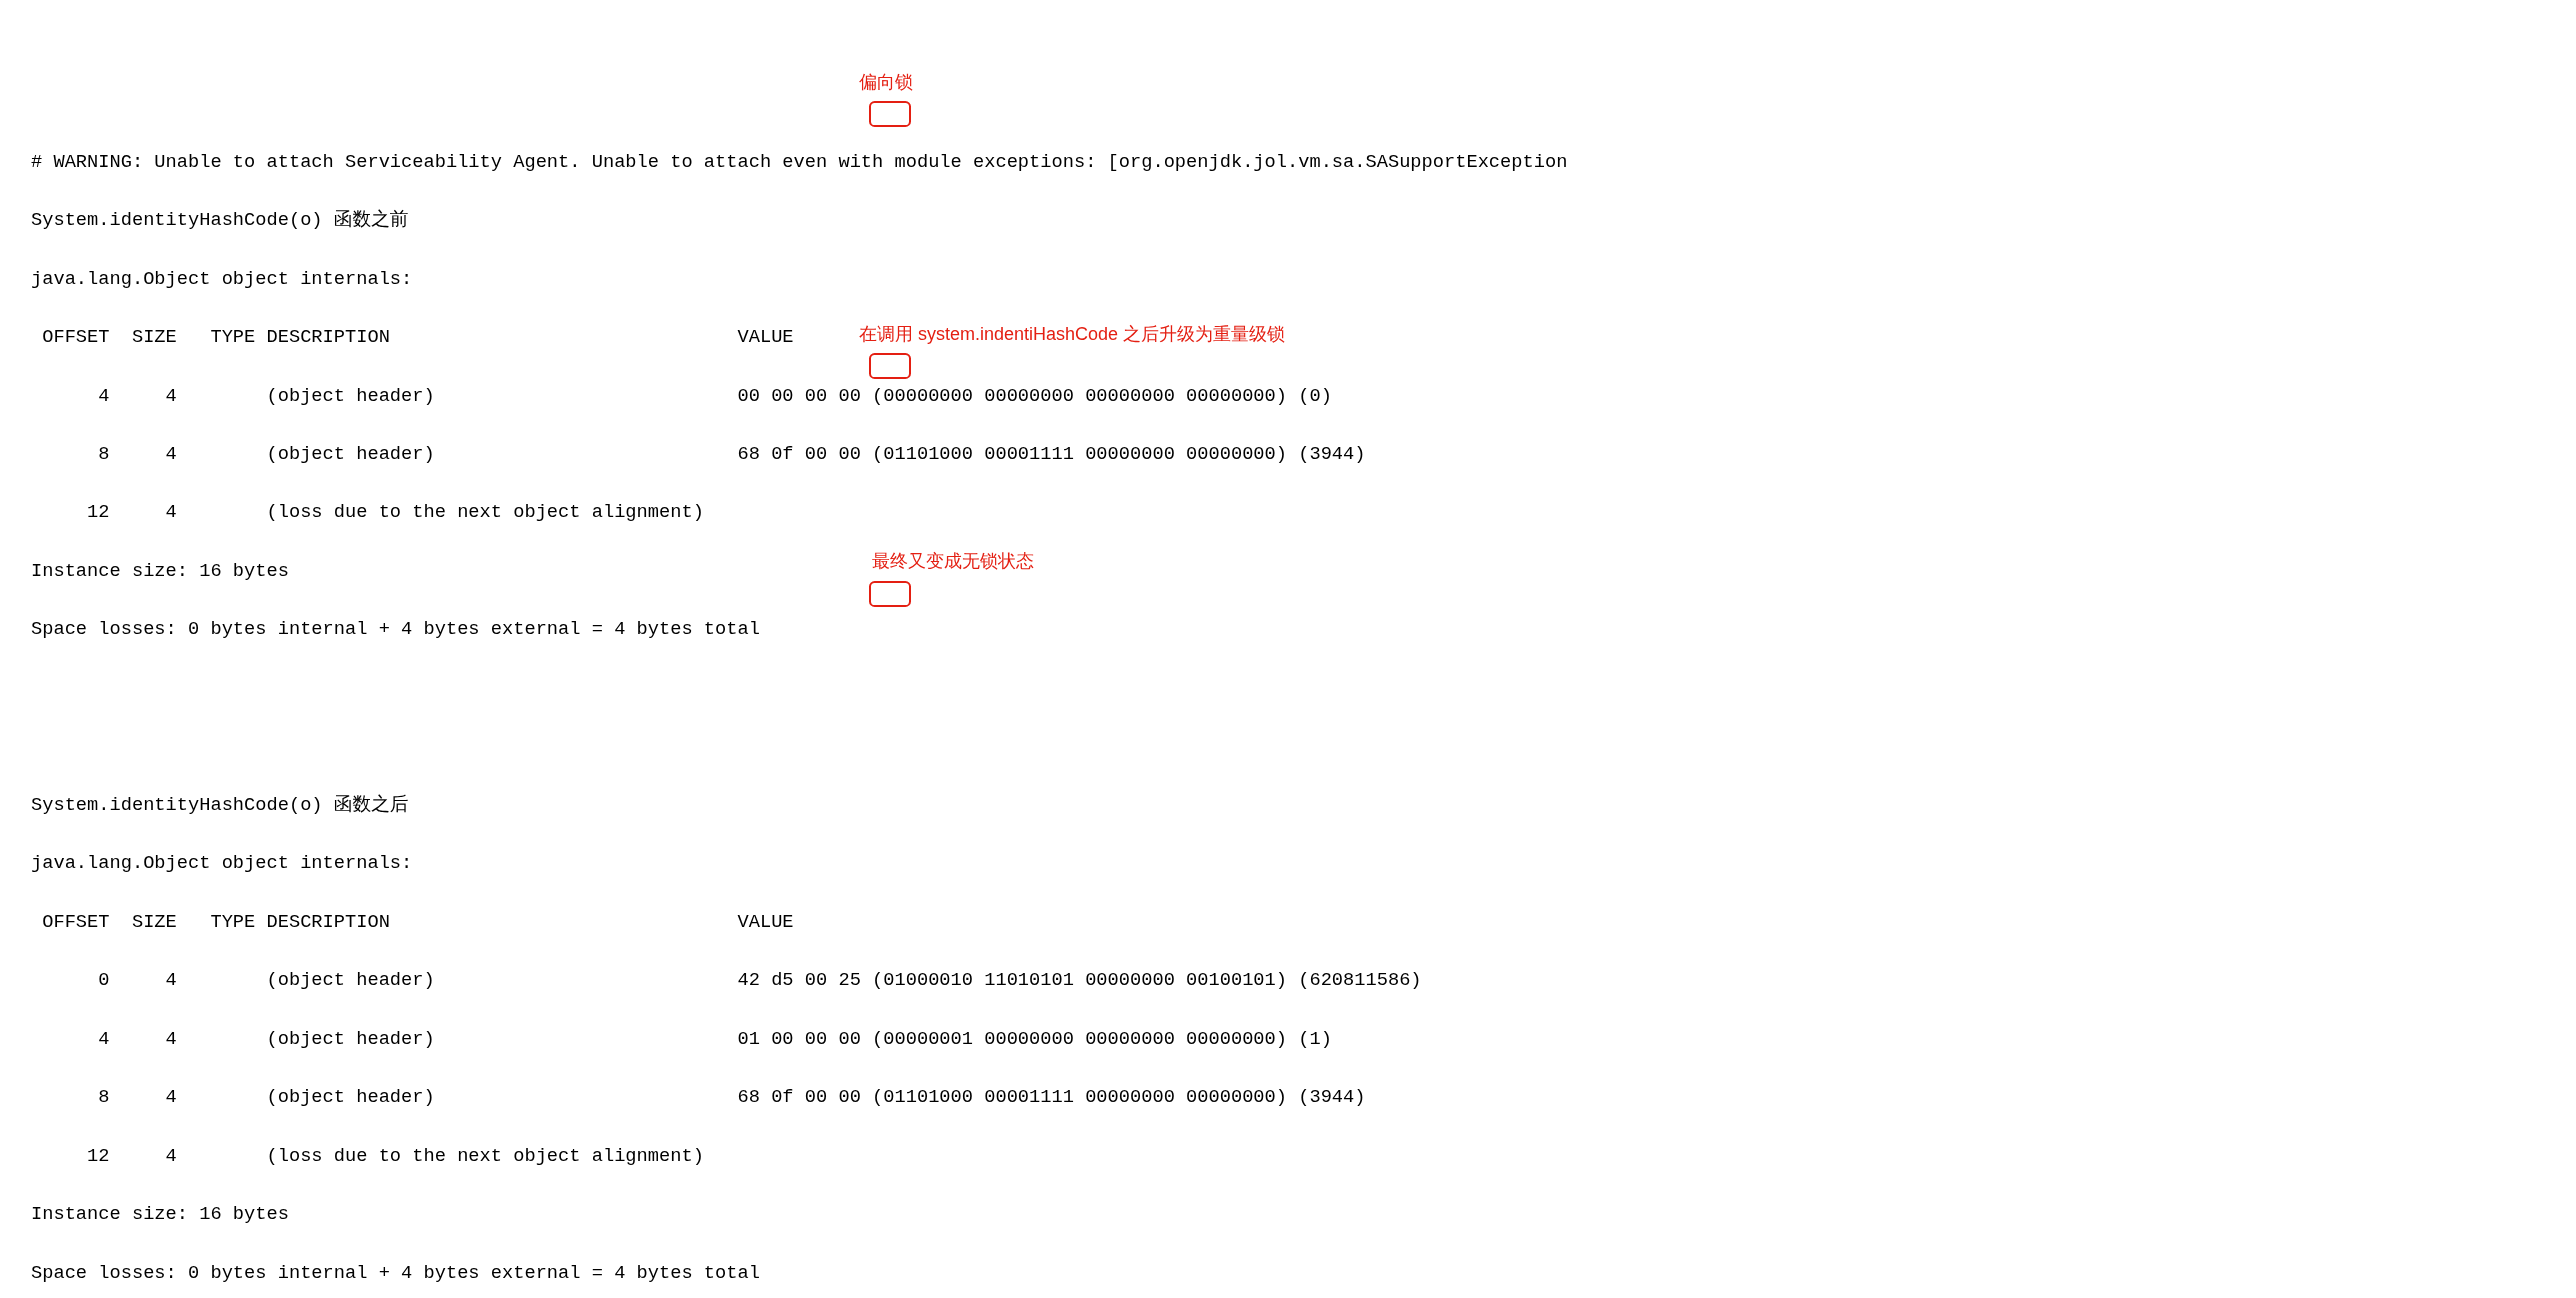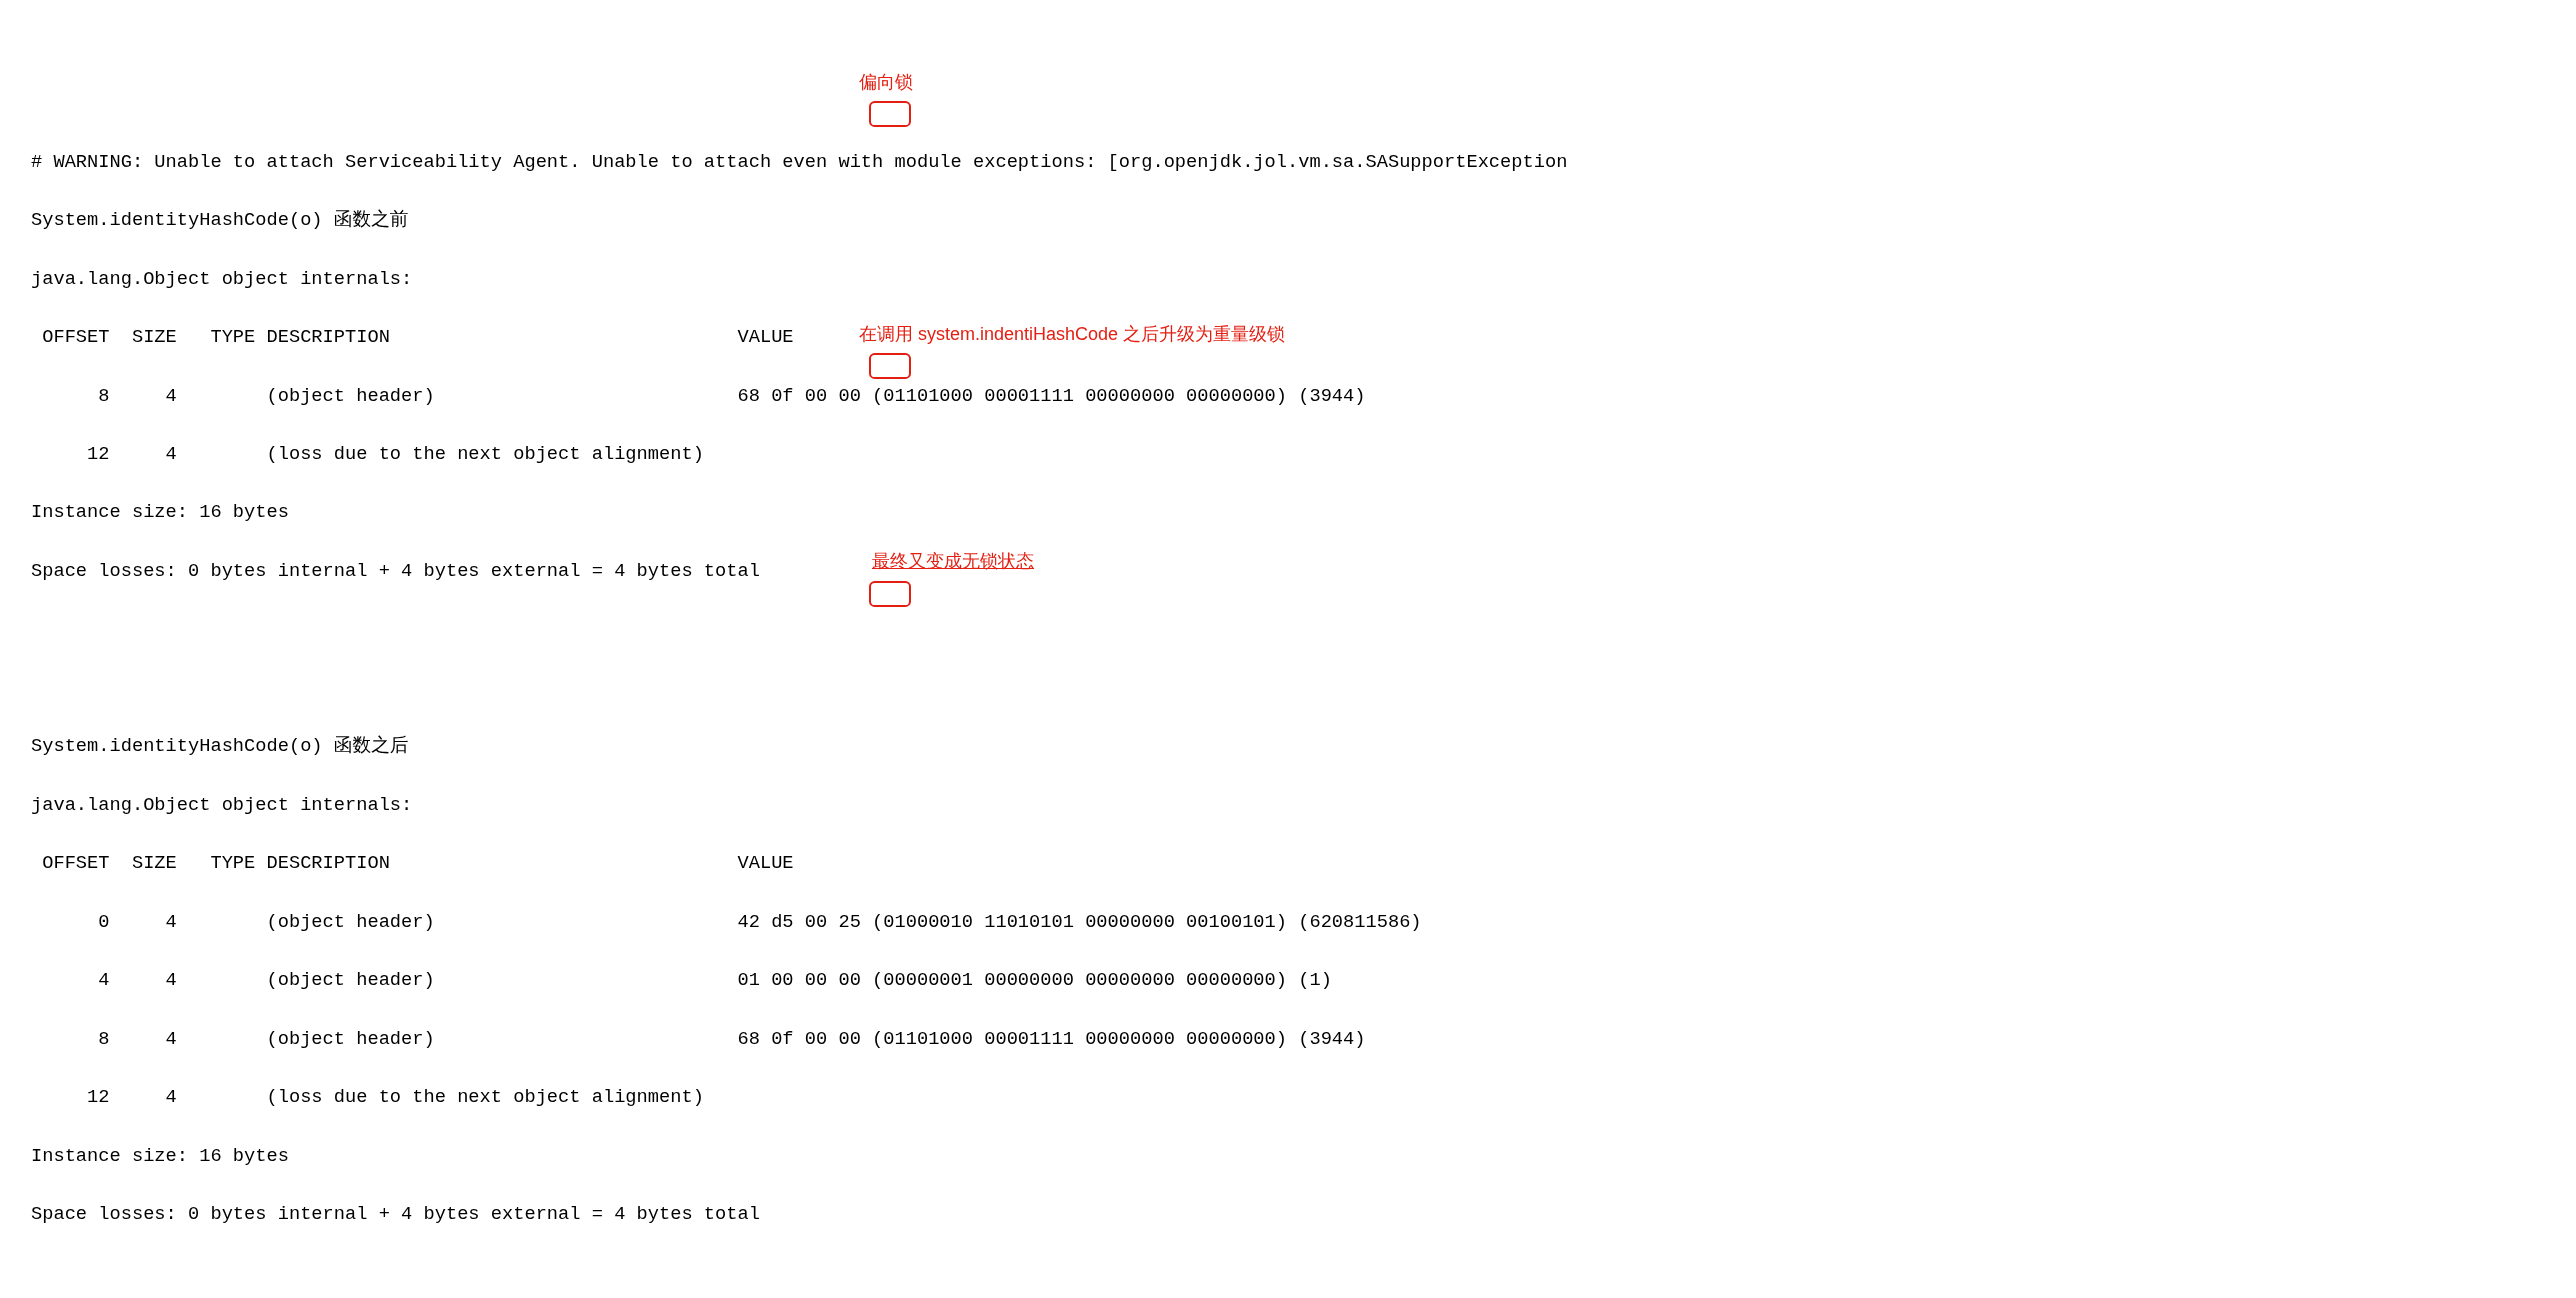--- a/index.html
+++ b/index.html
@@ -30,20 +30,21 @@
 </head>
 <body>
 
 
 
 <div>
 <div># WARNING: Unable to attach Serviceability Agent. Unable to attach even with module exceptions: [org.openjdk.jol.vm.sa.SASupportException</div>
 <div>System.identityHashCode(o) 函数之前</div>
 <div>java.lang.Object object internals:</div>
 <div> OFFSET  SIZE   TYPE DESCRIPTION                               VALUE</div>
+<div>      4     4        (object header)                           00 00 00 00 (00000000 00000000 00000000 00000000) (0)</div>
 <div>      8     4        (object header)                           68 0f 00 00 (01101000 00001111 00000000 00000000) (3944)</div>
 <div>     12     4        (loss due to the next object alignment)</div>
 <div>Instance size: 16 bytes</div>
 <div>Space losses: 0 bytes internal + 4 bytes external = 4 bytes total</div>
 </div>
 <div> </div>
 <div>
 <div>System.identityHashCode(o) 函数之后</div>
 <div>java.lang.Object object internals:</div>
 <div> OFFSET  SIZE   TYPE DESCRIPTION                               VALUE</div>
@@ -65,18 +66,18 @@
 
 
 </div>
 
 <div class="annotation" style="left:847px; top:58px;">偏向锁</div>
 <div class="highlight-box" style="left:857px; top:89px; width:42px; height:26px;"></div>
 
 <div class="annotation" style="left:847px; top:310px;text-align:center;">在调用 system.indentiHashCode 之后升级为重量级锁</div>
 <div class="highlight-box" style="left:857px; top:341px; width:42px; height:26px;"></div>
 
-<div class="annotation" style="left:860px; top:537px;text-decoration:underline;">最终又变成无锁状态</div>
+<div class="annotation" style="left:860px; top:537px;">最终又变成无锁状态</div>
 <div class="highlight-box" style="left:857px; top:569px; width:42px; height:26px;"></div>
 
 
 
 
 
 </body></html>

